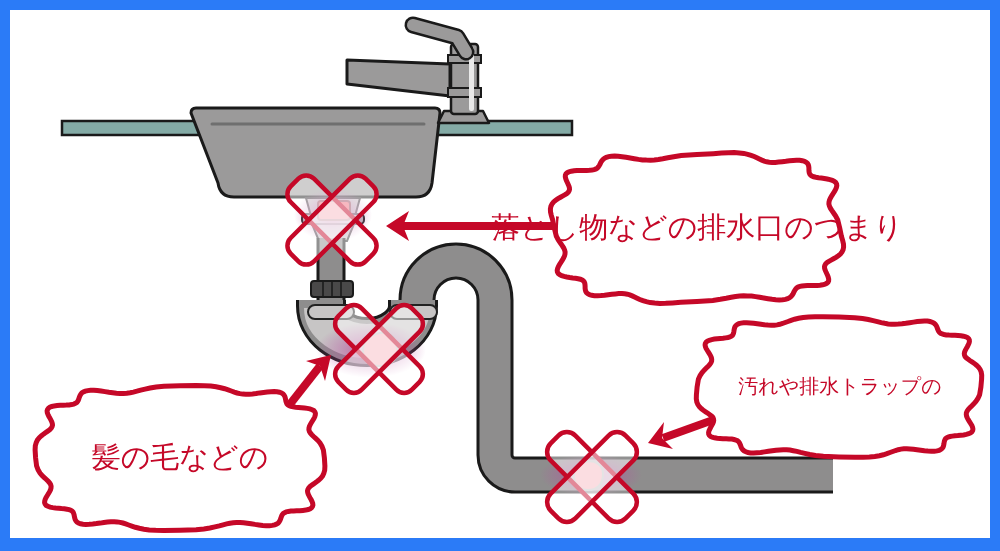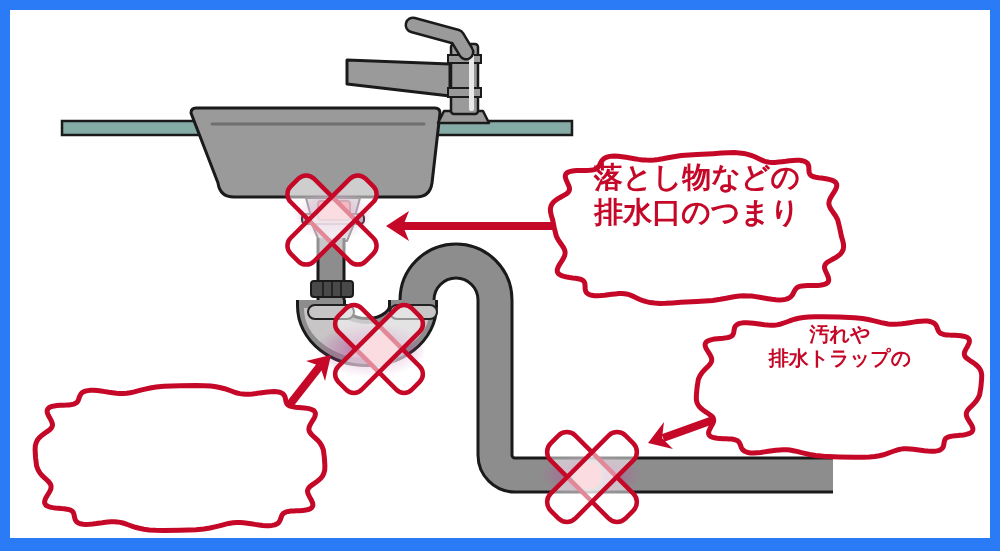--- a/index.html
+++ b/index.html
@@ -9,22 +9,22 @@
   }
   .stage svg{position:absolute;left:0;top:0;}
   .o{stroke:var(--pipe_outline,#1a1a1a);fill:none;}
   .pipe{stroke:var(--pipe_gray,#8e8d8d);fill:none;}
   .trapinner{stroke:var(--fitting_light_gray,#c7c5c5);fill:none;}
   .xarm{fill:rgba(255,255,255,0.52);stroke:var(--accent_red,#c50828);stroke-width:4.5;}
   .cloud{fill:#ffffff;stroke:var(--accent_red,#c50828);stroke-width:5;}
   .redfill{fill:var(--accent_red,#c50828);}
   .redstroke{stroke:var(--accent_red,#c50828);fill:none;}
   .bubble-label{
-    position:absolute;display:flex;flex-direction:column;align-items:center;justify-content:flex-start;
-    color:var(--accent_red,#c50828);font-weight:700;text-align:center;line-height:1.22;
+    position:absolute;display:flex;flex-direction:row;align-items:center;justify-content:center;
+    color:var(--accent_red,#c50828);font-weight:400;text-align:center;line-height:1.22;
     white-space:nowrap;letter-spacing:0px;
   }
   .bl-1{left:558px;top:160px;width:278px;height:136px;font-size:29px;}
   .bl-2{left:42px;top:392px;width:276px;height:132px;font-size:29px;}
   .bl-3{left:705px;top:322px;width:270px;height:128px;font-size:20px;}
 </style>
 </head>
 <body>
 
 <div class="stage">
@@ -133,18 +133,19 @@
       <rect x="0" y="0" width="10" height="551" fill="var(--frame_blue)"></rect>
       <rect x="990" y="0" width="10" height="551" fill="var(--frame_blue)"></rect>
     </g>
   </svg>
 
   <div class="bubble-label bl-1">
     <span>落とし物などの</span>
     <span>排水口のつまり</span>
   </div>
   <div class="bubble-label bl-2">
+    <span>髪の毛などの</span>
   </div>
   <div class="bubble-label bl-3">
     <span>汚れや</span>
     <span>排水トラップの</span>
   </div>
 </div>
 
 </body></html>

